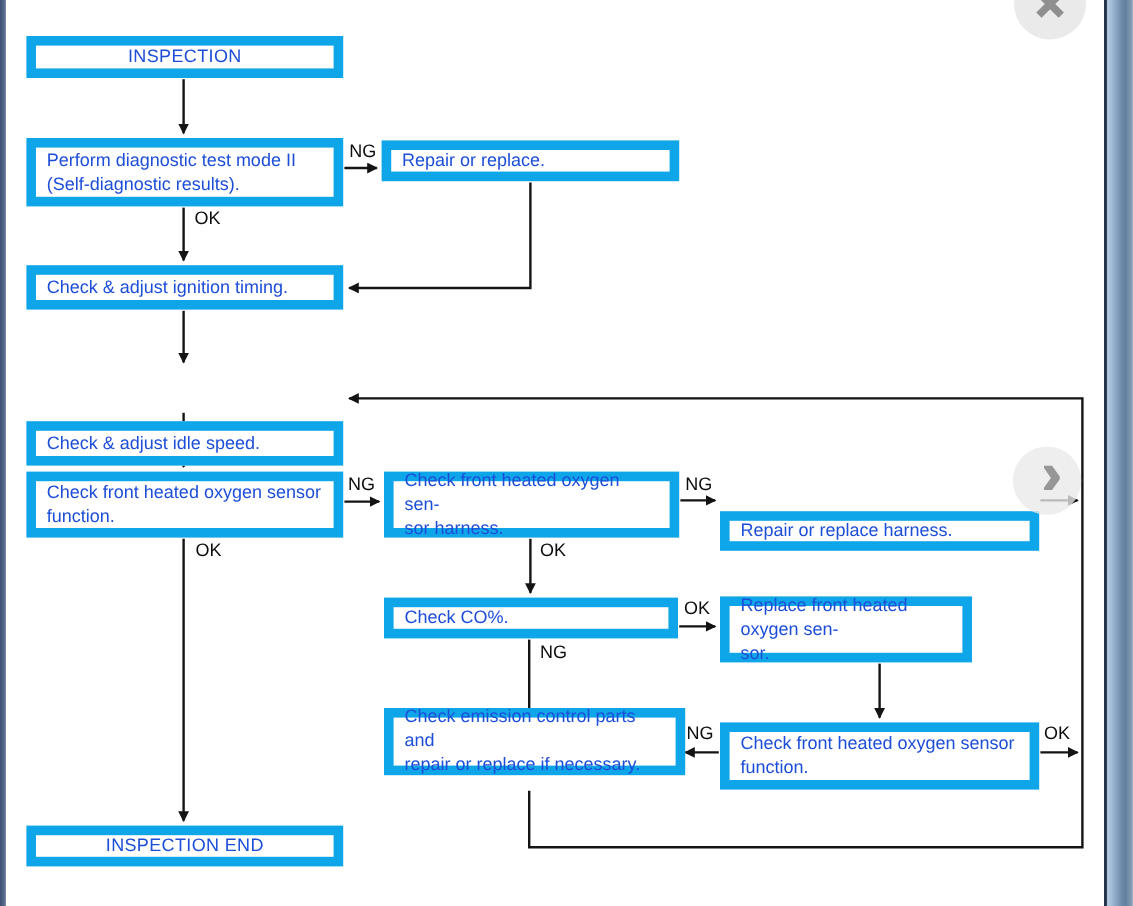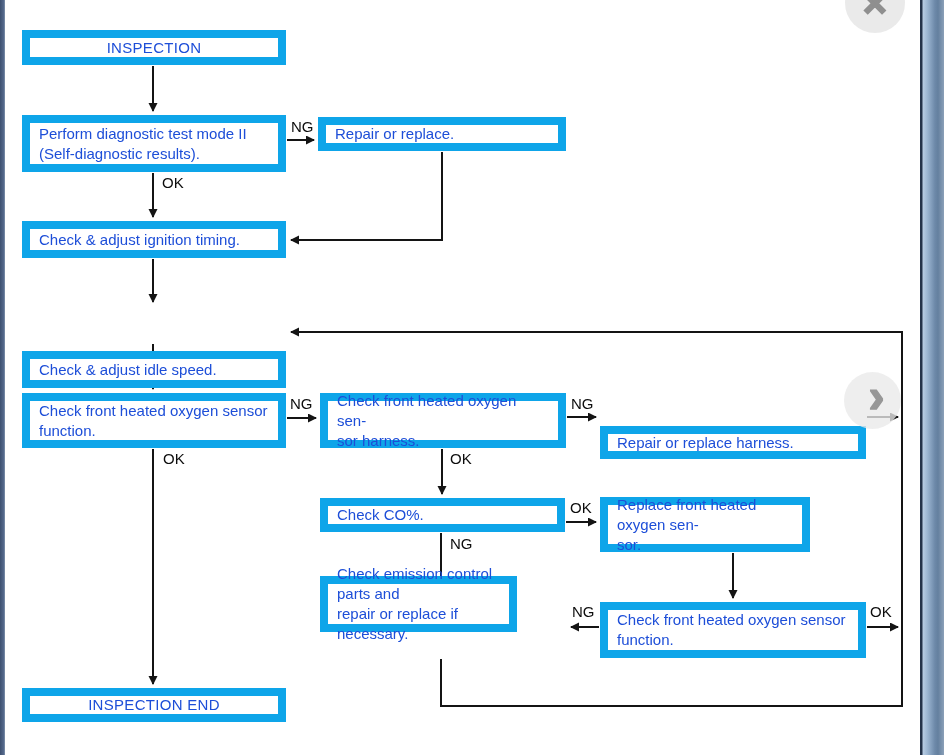--- a/index.html
+++ b/index.html
@@ -36,21 +36,21 @@
   .b-inspection    {left:22px; top:30px;  width:264px;height:35px;}
   .b-perform       {left:22px; top:115px; width:264px;height:57px;}
   .b-repair        {left:318px;top:117px; width:248px;height:34px;}
   .b-ignition      {left:22px; top:221px; width:264px;height:37px;}
   .b-idle          {left:22px; top:306px; width:264px;height:37px;margin-top:45px;}
   .b-sensor1       {left:22px; top:393px; width:264px;height:55px;}
   .b-harness       {left:320px;top:393px; width:246px;height:55px;}
   .b-repairharness {left:600px;top:394px; width:266px;height:33px;margin-top:32px;}
   .b-checkco       {left:320px;top:498px; width:245px;height:34px;}
   .b-replacesensor {left:600px;top:497px; width:210px;height:55px;}
-  .b-emission      {left:320px;top:576px; width:197px;height:56px;}
+  .b-emission      {left:320px;top:590px; width:251px;height:56px;}
   .b-sensor2       {left:600px;top:602px; width:266px;height:56px;}
   .b-end           {left:22px; top:688px; width:264px;height:34px;}
   
   .lbl{position:absolute;z-index:3;color:#0d0d0d;font-size:15px;line-height:15px;text-align:center;}
   .l-ng-diag    {left:291px;top:119px;}
   .l-ok-diag    {left:162px;top:175px;}
   .l-ng-sensor1 {left:290px;top:396px;}
   .l-ok-sensor1 {left:163px;top:451px;}
   .l-ok-harness {left:450px;top:451px;}
   .l-ng-harness {left:571px;top:396px;}

